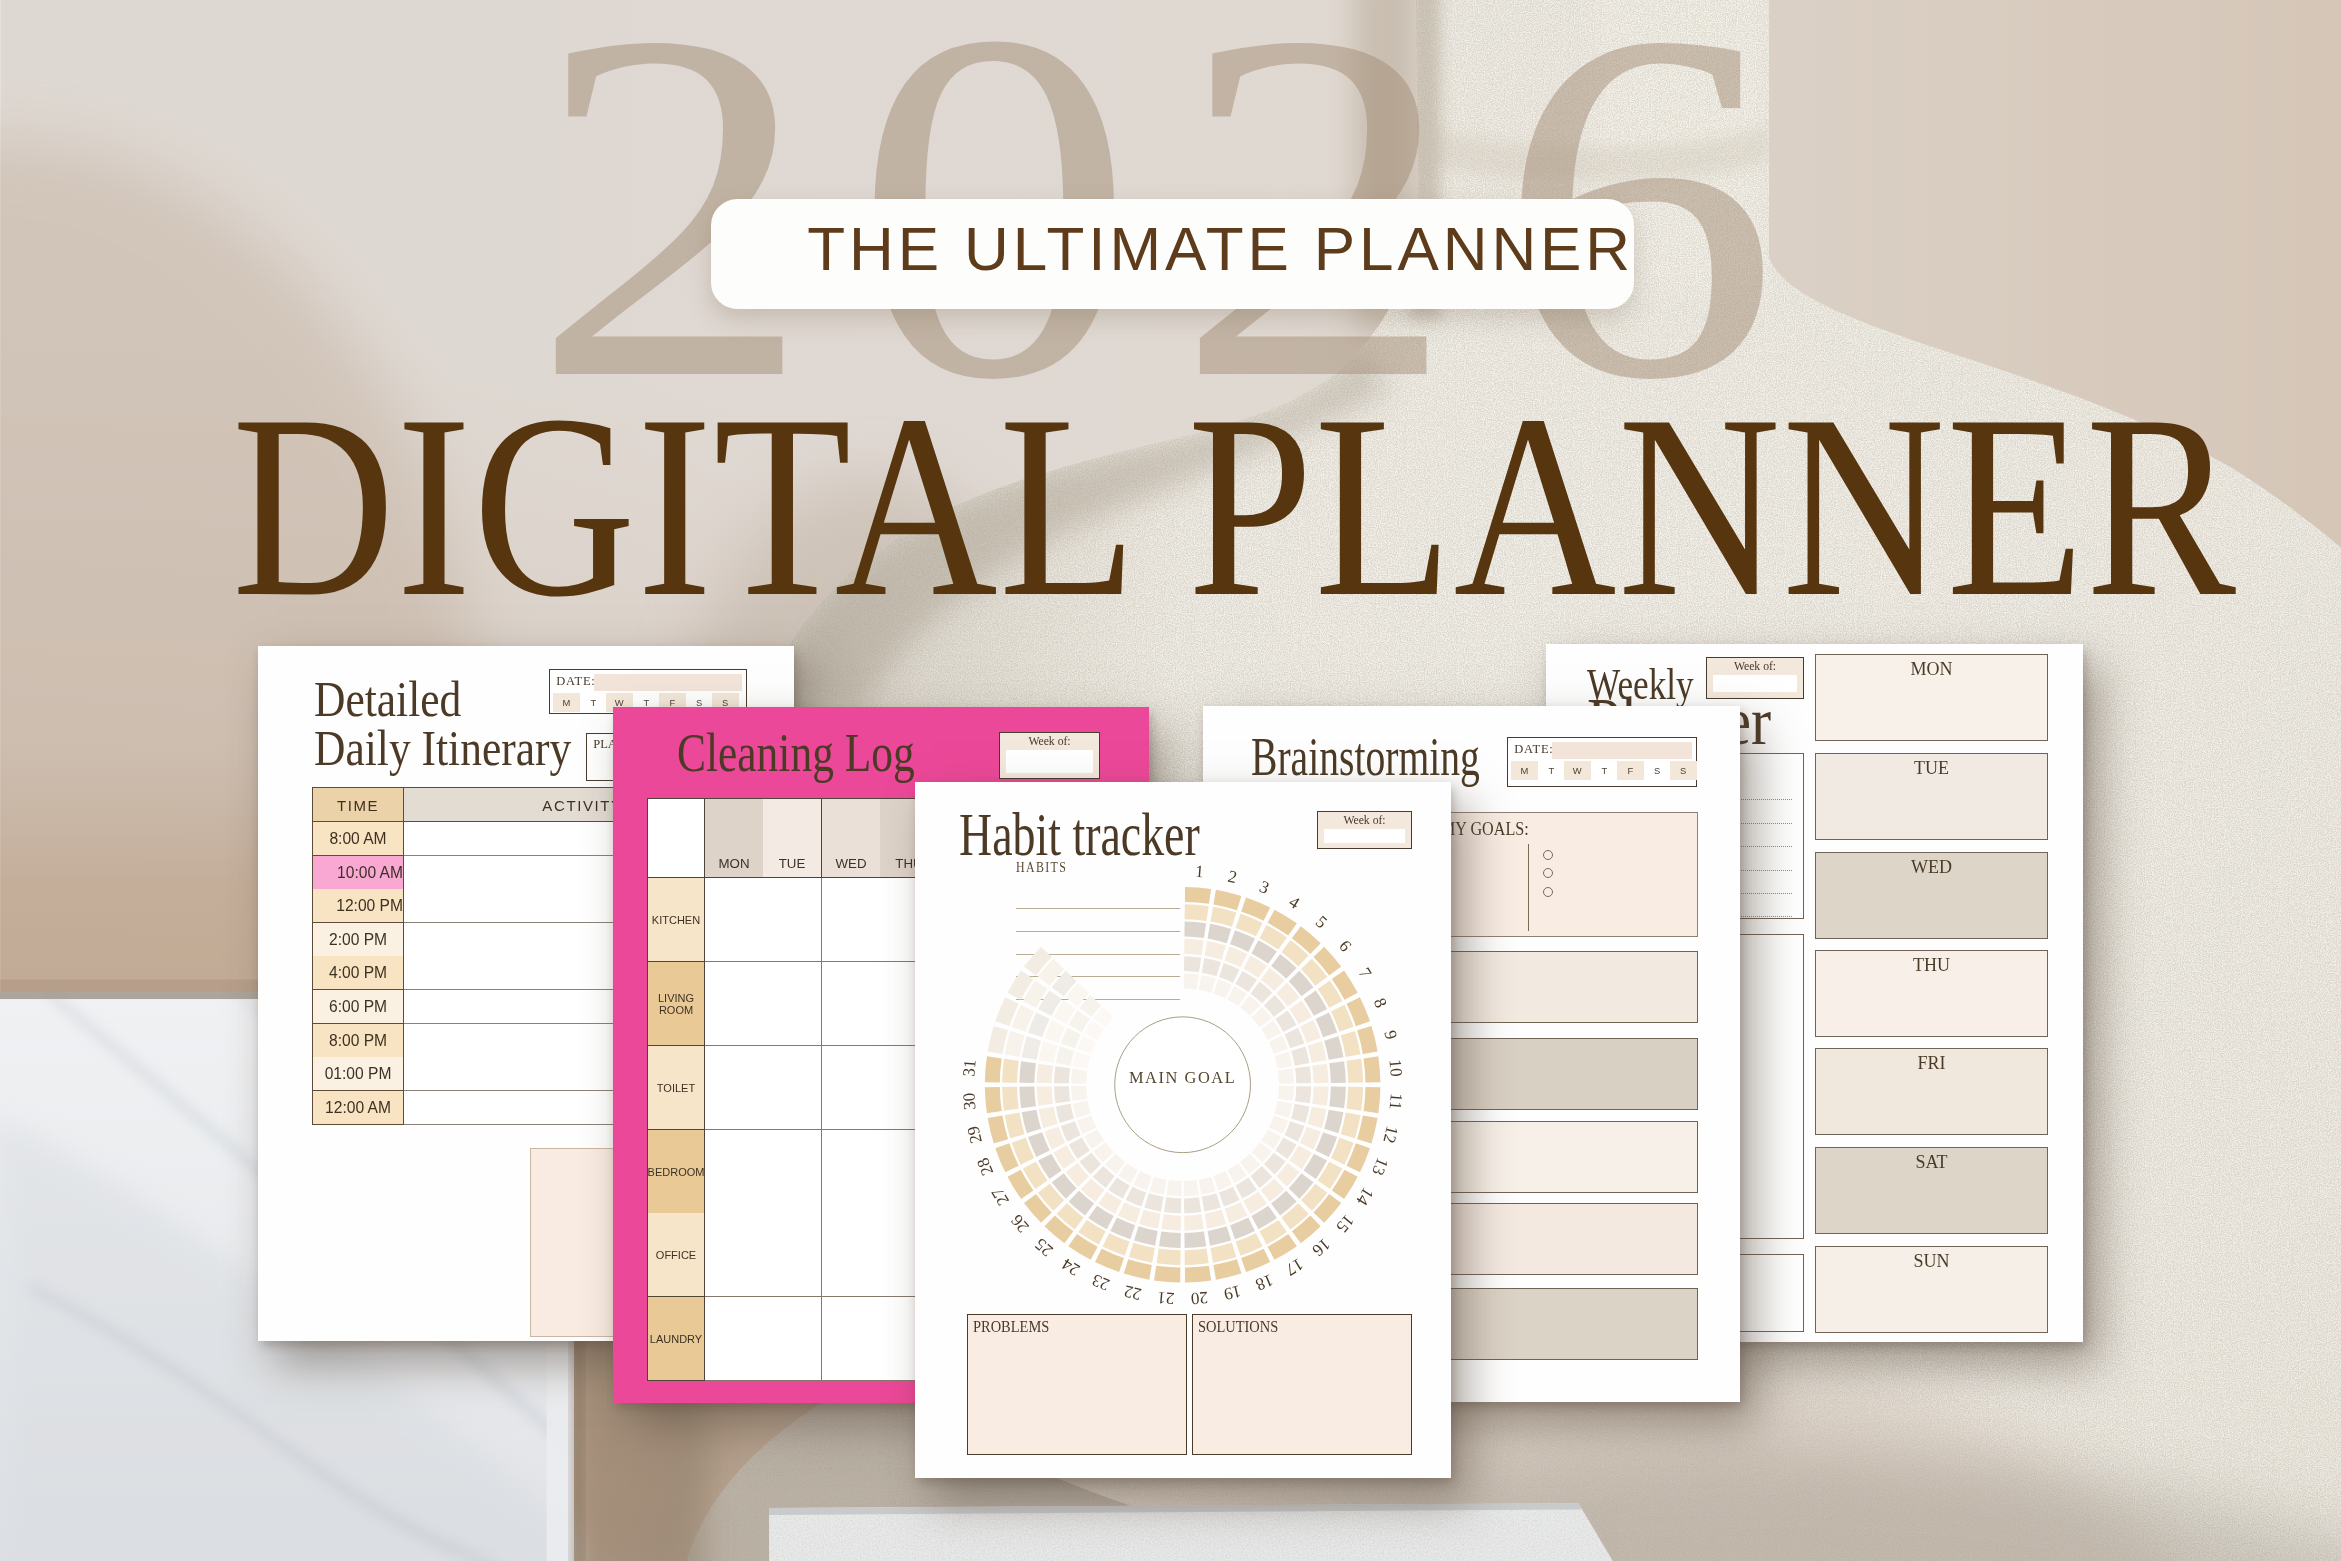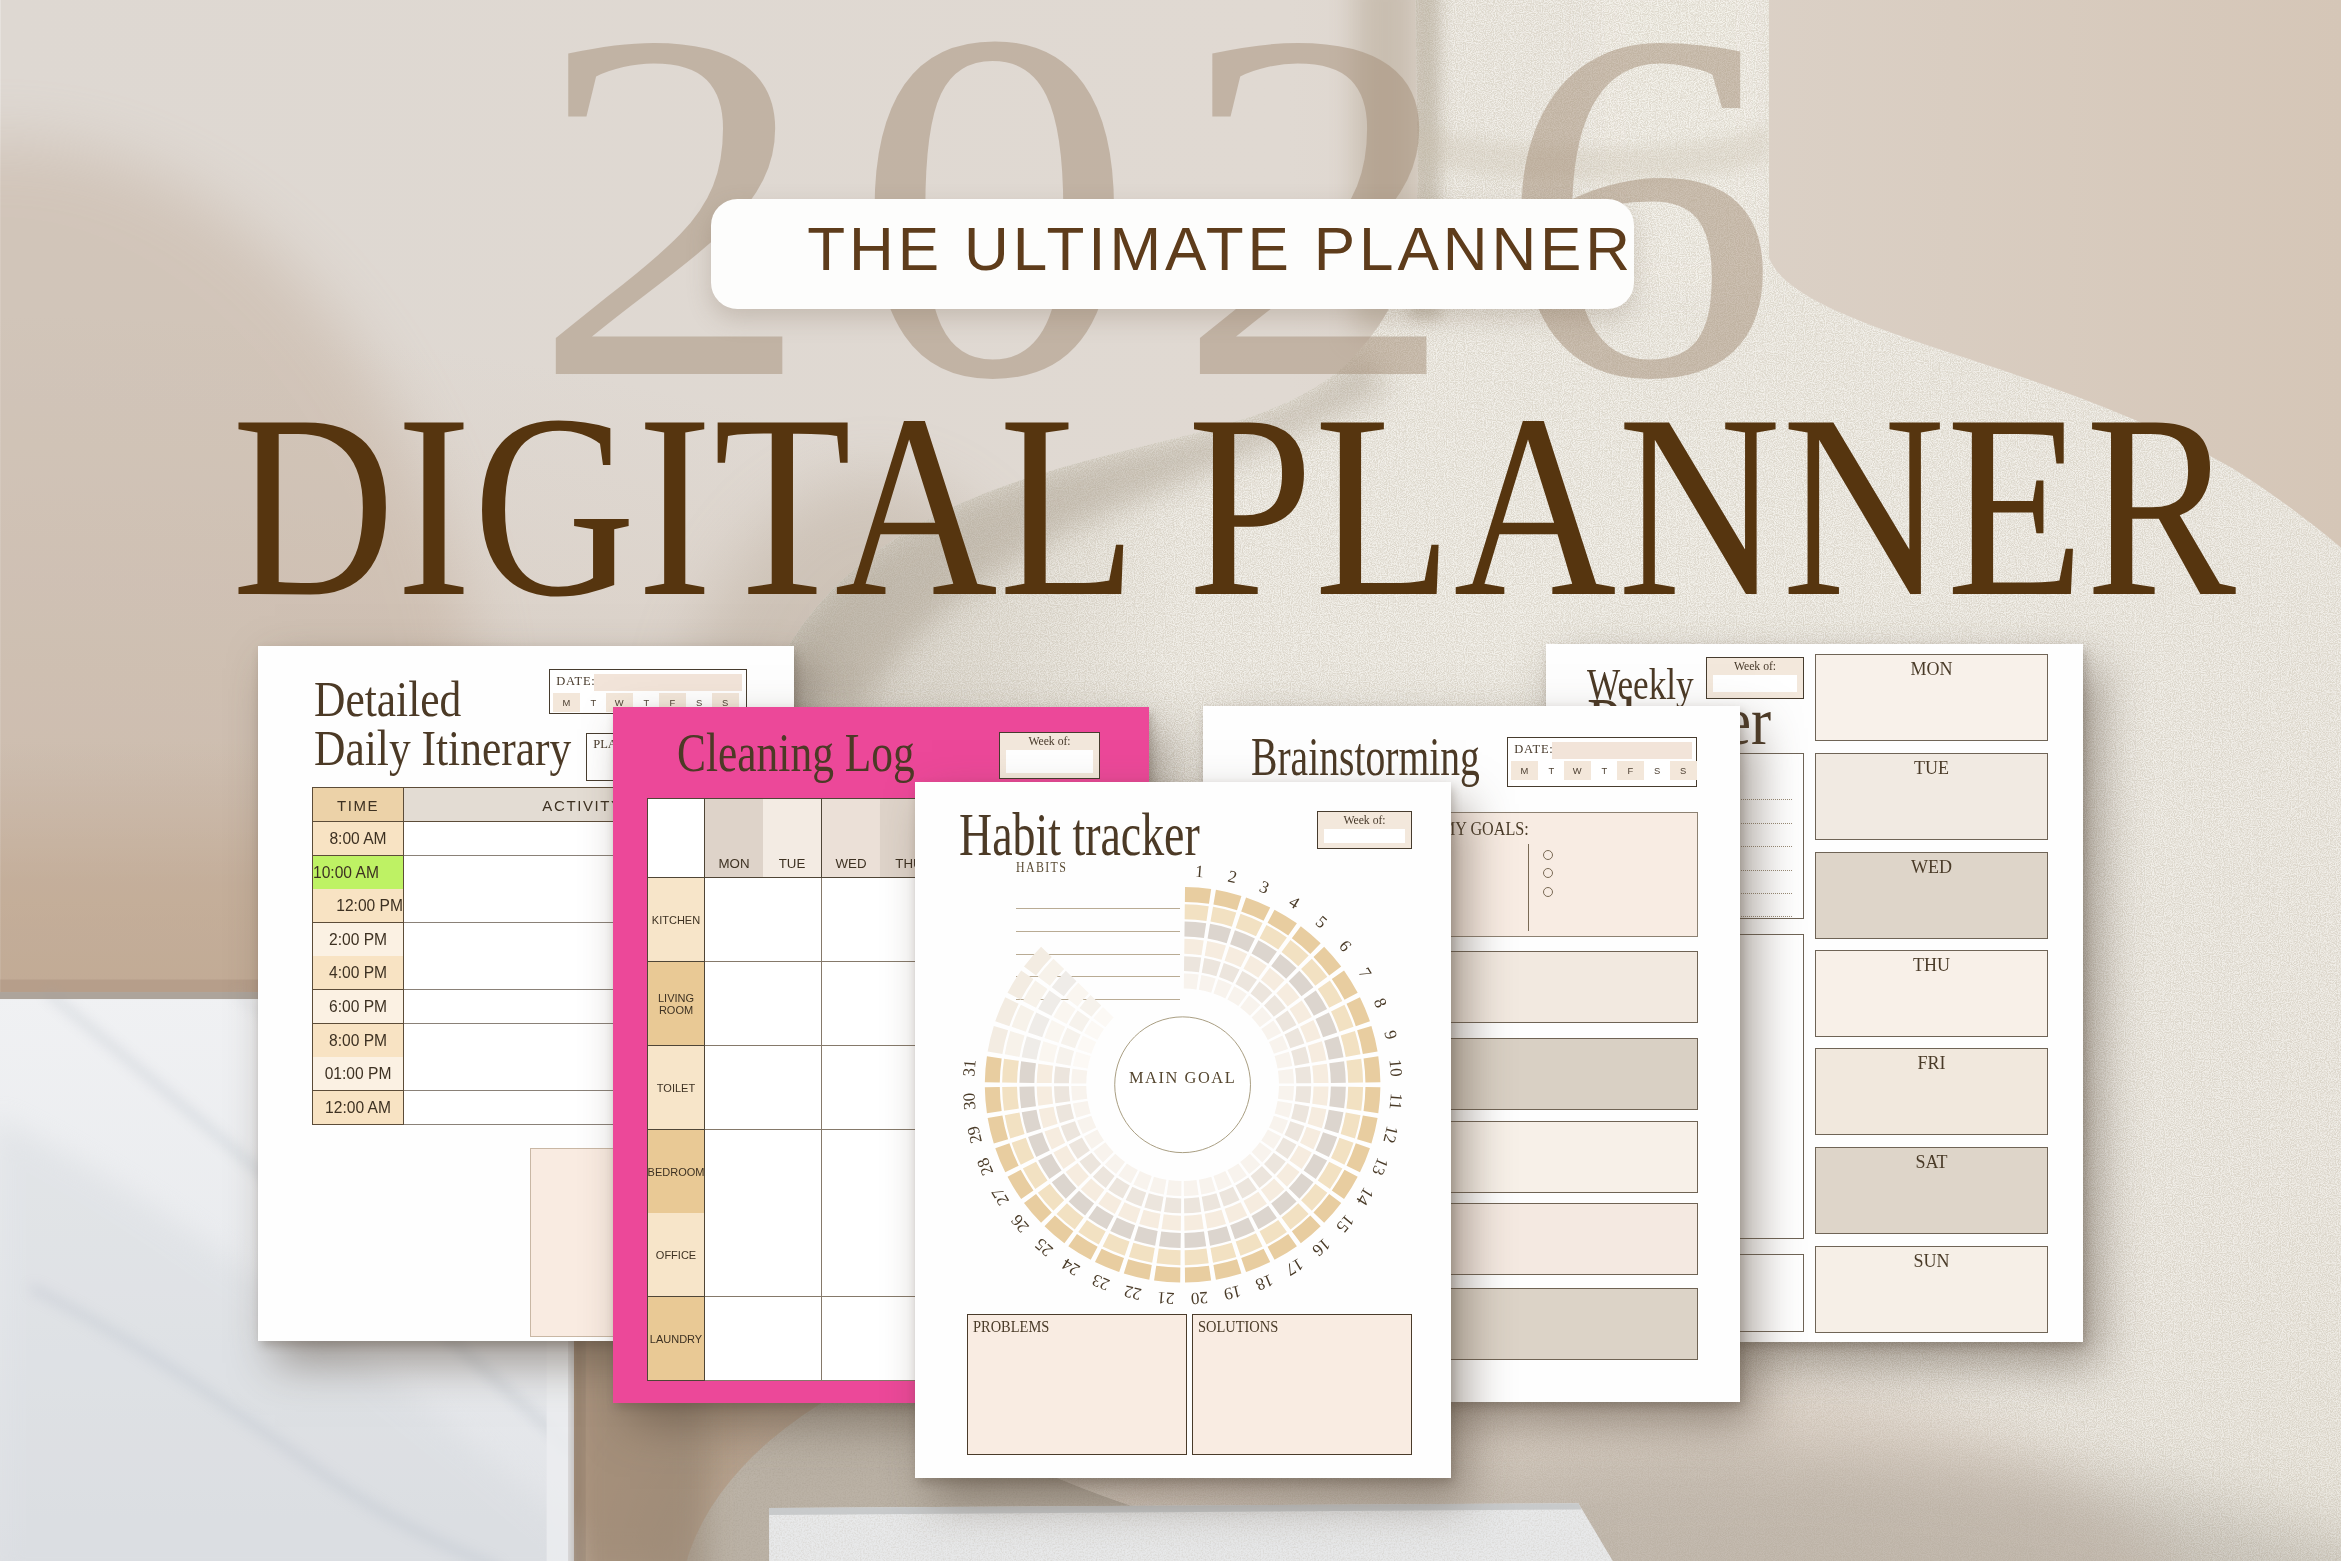--- a/index.html
+++ b/index.html
@@ -143,21 +143,21 @@
         <div style="position:absolute;left:162px;top:22.6px;width:26.5px;height:19.5px;background:#f3e7da;color:#4e4133;font-family:'Liberation Sans',sans-serif;font-size:9.4px;text-align:center;line-height:19.5px">S</div>
       </div>
       <div style="position:absolute;left:328px;top:87px;width:155px;height:48px;border:1.6px solid #473c2e;background:#fff;box-sizing:border-box">
         <div style="position:absolute;left:6.2px;top:3.1px;font-family:'Liberation Serif';font-size:12.5px;color:#47392a">PLACES</div>
       </div>
       <div style="position:absolute;left:54px;top:141px;width:450px;height:337px">
         <div style="position:absolute;left:0;top:0;width:92px;height:35px;background:#ecd2a8;border:0.8px solid #5c4c38;box-sizing:border-box;font-family:'Liberation Sans',sans-serif;font-size:15px;letter-spacing:1.6px;color:#3d3122;text-align:center;line-height:35px">TIME</div>
         <div style="position:absolute;left:92px;top:0;width:358px;height:35px;background:#e3dcd3;border:0.8px solid #5c4c38;border-left:none;box-sizing:border-box;font-family:'Liberation Sans',sans-serif;font-size:15px;letter-spacing:1.6px;color:#3d3122;text-align:center;line-height:35px">ACTIVITY</div>
         <div style="position:absolute;left:0;top:35px;width:92px;height:34px;background:#f8e3c3;border:0.8px solid #5c4c38;border-top:none;box-sizing:border-box;font-family:'Liberation Sans',sans-serif;font-size:15.6px;color:#3d3122;text-align:center;line-height:34px">8:00 AM</div>
         <div style="position:absolute;left:92px;top:35px;width:358px;height:34px;background:#fff;border:0.8px solid #8a8178;border-top:none;border-left:none;box-sizing:border-box"></div>
-        <div style="position:absolute;left:0;top:69px;width:92px;height:34px;background:#bef264;border:0.8px solid #5c4c38;border-top:none;box-sizing:border-box;font-family:'Liberation Sans',sans-serif;font-size:15.6px;color:#3d3122;text-align:left;line-height:34px">10:00 AM</div>
+        <div style="position:absolute;left:0;top:69px;width:92px;height:34px;background:#f9a8d4;border:0.8px solid #5c4c38;border-top:none;box-sizing:border-box;font-family:'Liberation Sans',sans-serif;font-size:15.6px;color:#3d3122;text-align:right;line-height:34px">10:00 AM</div>
         <div style="position:absolute;left:92px;top:69px;width:358px;height:34px;background:#fff;border:0.8px solid #8a8178;border-top:none;border-left:none;box-sizing:border-box"></div>
         <div style="position:absolute;left:0;top:102px;width:92px;height:34px;background:#f8e3c3;border:0.8px solid #5c4c38;border-top:none;box-sizing:border-box;font-family:'Liberation Sans',sans-serif;font-size:15.6px;color:#3d3122;text-align:right;line-height:34px">12:00 PM</div>
         <div style="position:absolute;left:92px;top:102px;width:358px;height:34px;background:#fff;border:0.8px solid #8a8178;border-top:none;border-left:none;box-sizing:border-box"></div>
         <div style="position:absolute;left:0;top:136px;width:92px;height:34px;background:#fbf1e3;border:0.8px solid #5c4c38;border-top:none;box-sizing:border-box;font-family:'Liberation Sans',sans-serif;font-size:15.6px;color:#3d3122;text-align:center;line-height:34px">2:00 PM</div>
         <div style="position:absolute;left:92px;top:136px;width:358px;height:34px;background:#fff;border:0.8px solid #8a8178;border-top:none;border-left:none;box-sizing:border-box"></div>
         <div style="position:absolute;left:0;top:169px;width:92px;height:34px;background:#f8e3c3;border:0.8px solid #5c4c38;border-top:none;box-sizing:border-box;font-family:'Liberation Sans',sans-serif;font-size:15.6px;color:#3d3122;text-align:center;line-height:34px">4:00 PM</div>
         <div style="position:absolute;left:92px;top:169px;width:358px;height:34px;background:#fff;border:0.8px solid #8a8178;border-top:none;border-left:none;box-sizing:border-box"></div>
         <div style="position:absolute;left:0;top:203px;width:92px;height:34px;background:#fbf1e3;border:0.8px solid #5c4c38;border-top:none;box-sizing:border-box;font-family:'Liberation Sans',sans-serif;font-size:15.6px;color:#3d3122;text-align:center;line-height:34px">6:00 PM</div>
         <div style="position:absolute;left:92px;top:203px;width:358px;height:34px;background:#fff;border:0.8px solid #8a8178;border-top:none;border-left:none;box-sizing:border-box"></div>
         <div style="position:absolute;left:0;top:237px;width:92px;height:34px;background:#f8e3c3;border:0.8px solid #5c4c38;border-top:none;box-sizing:border-box;font-family:'Liberation Sans',sans-serif;font-size:15.6px;color:#3d3122;text-align:center;line-height:34px">8:00 PM</div>

